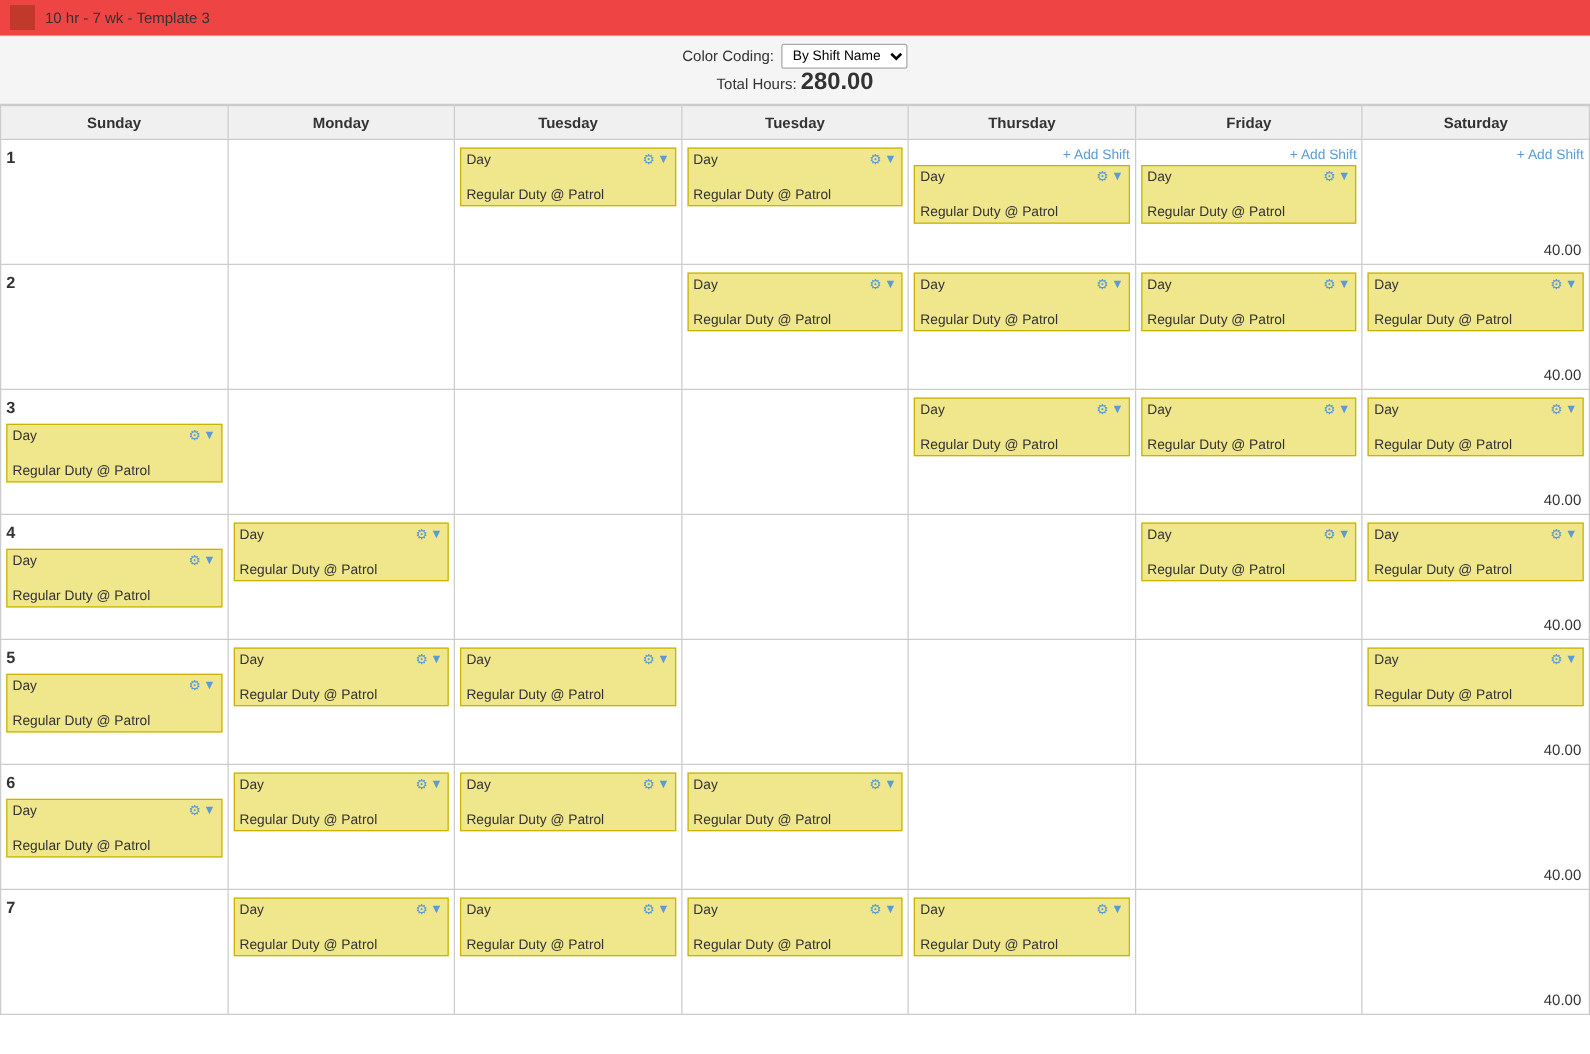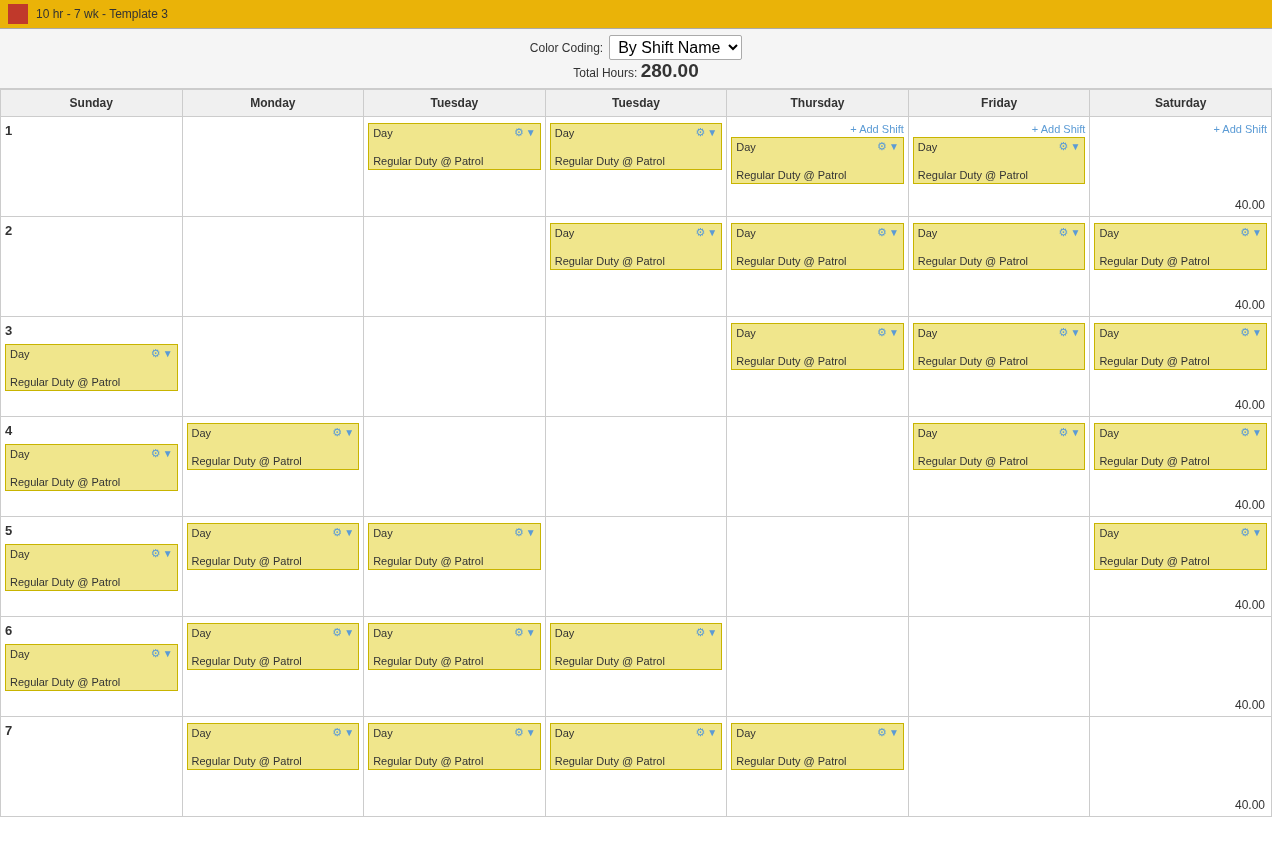--- a/index.html
+++ b/index.html
@@ -1,39 +1,39 @@
 <!DOCTYPE html>
 <html><head>
   <meta charset="utf-8">
   <style>
     * { box-sizing: border-box; margin: 0; padding: 0; }
     body { font-family: Arial, sans-serif; font-size: 12px; background: #fff; color: #333; }
 
     #title-bar {
-      background: #eab308;
+      background: #ef4444;
       border-bottom: 1px solid #aaa;
       padding: 4px 8px;
       display: flex;
       align-items: center;
       gap: 8px;
       font-size: 12px;
     }
 
     #toolbar {
       display: flex;
       align-items: center;
       justify-content: space-between;
       padding: 6px 10px;
       border-bottom: 1px solid #ccc;
       background: #f5f5f5;
       flex-direction: column;
     }
     .color-coding-label { font-size: 12px; margin-right: 6px; }
     .color-coding-select {
-      font-size: 16px;
+      font-size: 11px;
       padding: 2px 4px;
       border: 1px solid #aaa;
       border-radius: 2px;
       background: #fff;
     }
     .total-hours-value {
       font-size: 19px;
       font-weight: bold;
       color: #333;
     }

